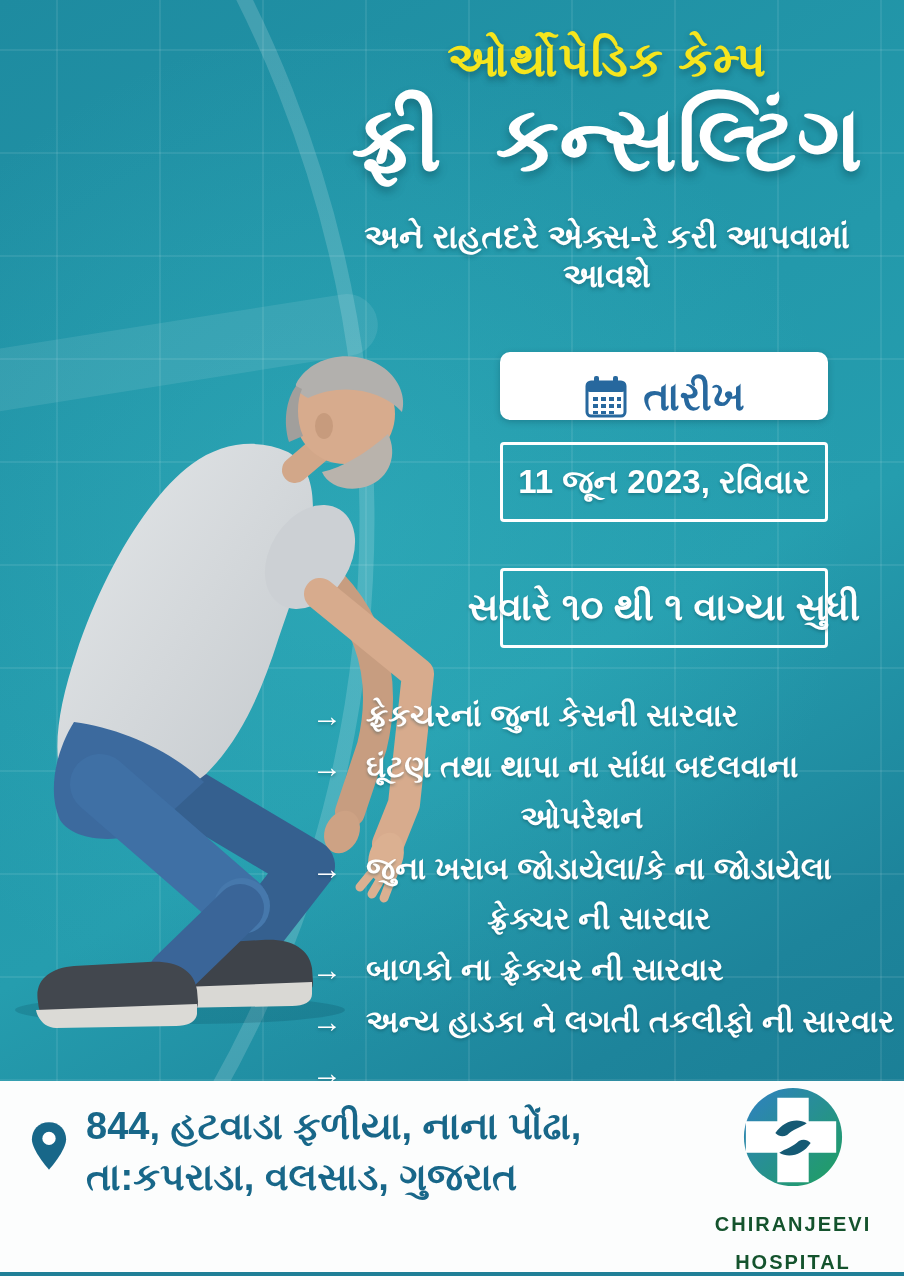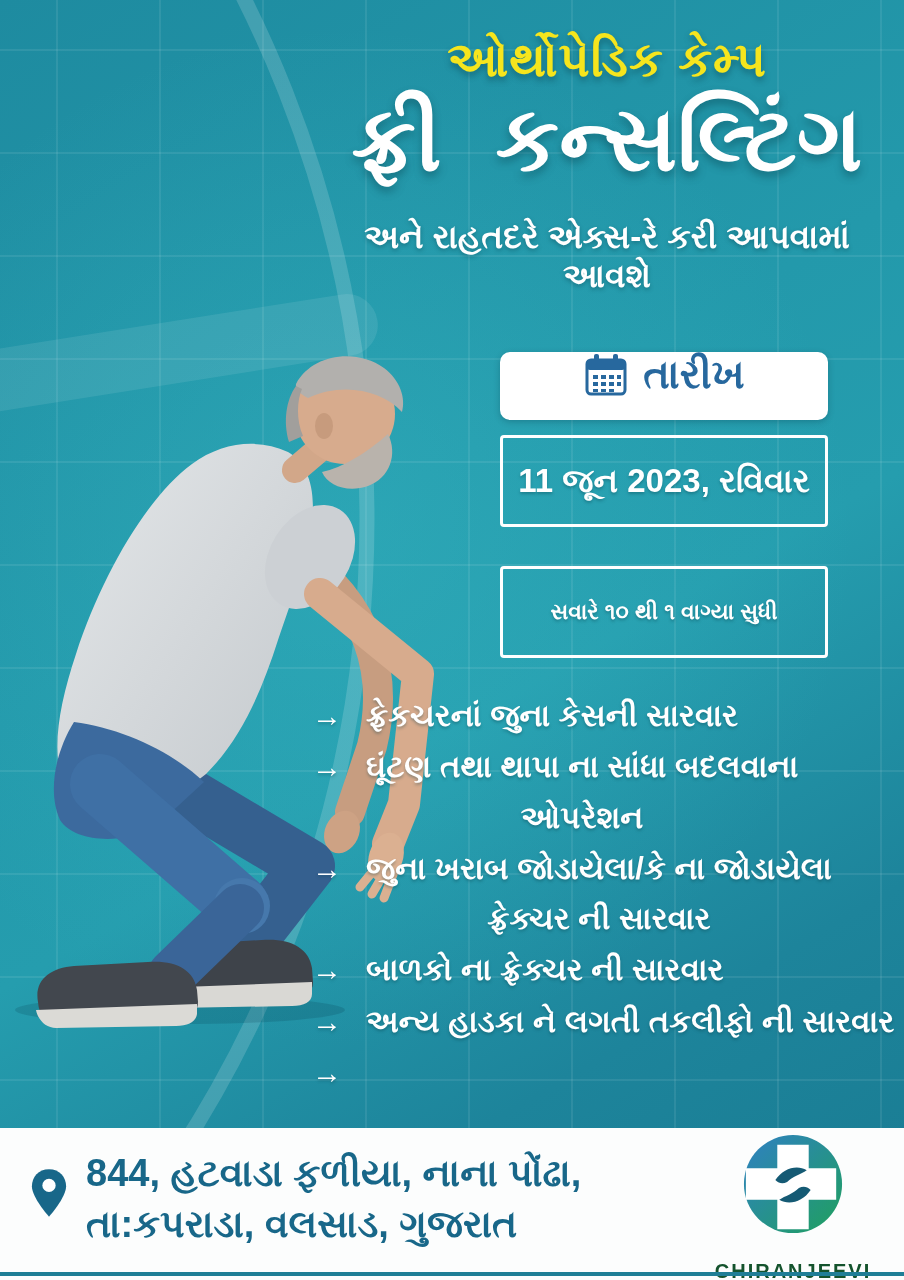--- a/index.html
+++ b/index.html
@@ -37,44 +37,44 @@
   }
   .subtitle{
     font-size:33px; font-weight:700; color:#ffffff; margin-top:20px;
     text-shadow:0 2px 4px rgba(8,62,75,.4);
   }
 
   
   .schedule{ position:absolute; left:500px; top:352px; width:328px; }
   .sch-card{
     background:#ffffff; border-radius:10px; height:68px;
-    display:flex; align-items:flex-start; justify-content:center; gap:14px;
+    display:flex; align-items:flex-end; justify-content:center; gap:14px;
     color:#27689E; font-size:40px; font-weight:800;
     box-shadow:0 2px 6px rgba(0,40,55,.25);
   }
   .sch-value{
-    margin-top:15px; border:3px solid #ffffff; border-radius:4px; height:92px;
+    margin-top:22px; border:3px solid #ffffff; border-radius:4px; height:80px;
     display:flex; align-items:center; justify-content:center; white-space:nowrap;
     color:#ffffff; font-weight:700; text-shadow:0 2px 3px rgba(8,62,75,.35);
   }
   .sch-value.date{ font-size:33px; }
-  .sch-value.time{ font-size:22px; }
+  .sch-value.time{ font-size:38px; }
   .sch-gap{ height:24px; }
   .sch-icon{ display:inline-flex; }
 
   
   .services{ position:absolute; left:312px; top:696px; width:590px; color:#fff; }
   .svc-row{ display:flex; gap:16px; margin-bottom:11px;
     font-size:31px; font-weight:800; line-height:1.3;
     text-shadow:0 2px 3px rgba(8,62,75,.35); }
   .svc-arrow{ flex:0 0 38px; font-size:30px; }
   .svc-line2{ margin-top:10px;text-align:center; }
 
   
-  .footer{ position:absolute; left:0; right:0; bottom:0; height:152px; background:#fcfdfd; }
+  .footer{ position:absolute; left:0; right:0; bottom:0; height:199px; background:#fcfdfd; }
   .pin{ position:absolute; left:30px; top:38px; }
   .address{
     position:absolute; left:86px; top:20px; color:#186789;
     font-size:38px; font-weight:800; line-height:1.35;
   }
   .logo-block{ position:absolute; right:22px; top:4px; width:178px; text-align:center; }
   .logo-name{
     font-family:Liberation Sans, sans-serif; font-weight:700;
     font-size:20px; color:#14532d; letter-spacing:2px; line-height:1.1; margin-top:16px;
   }

